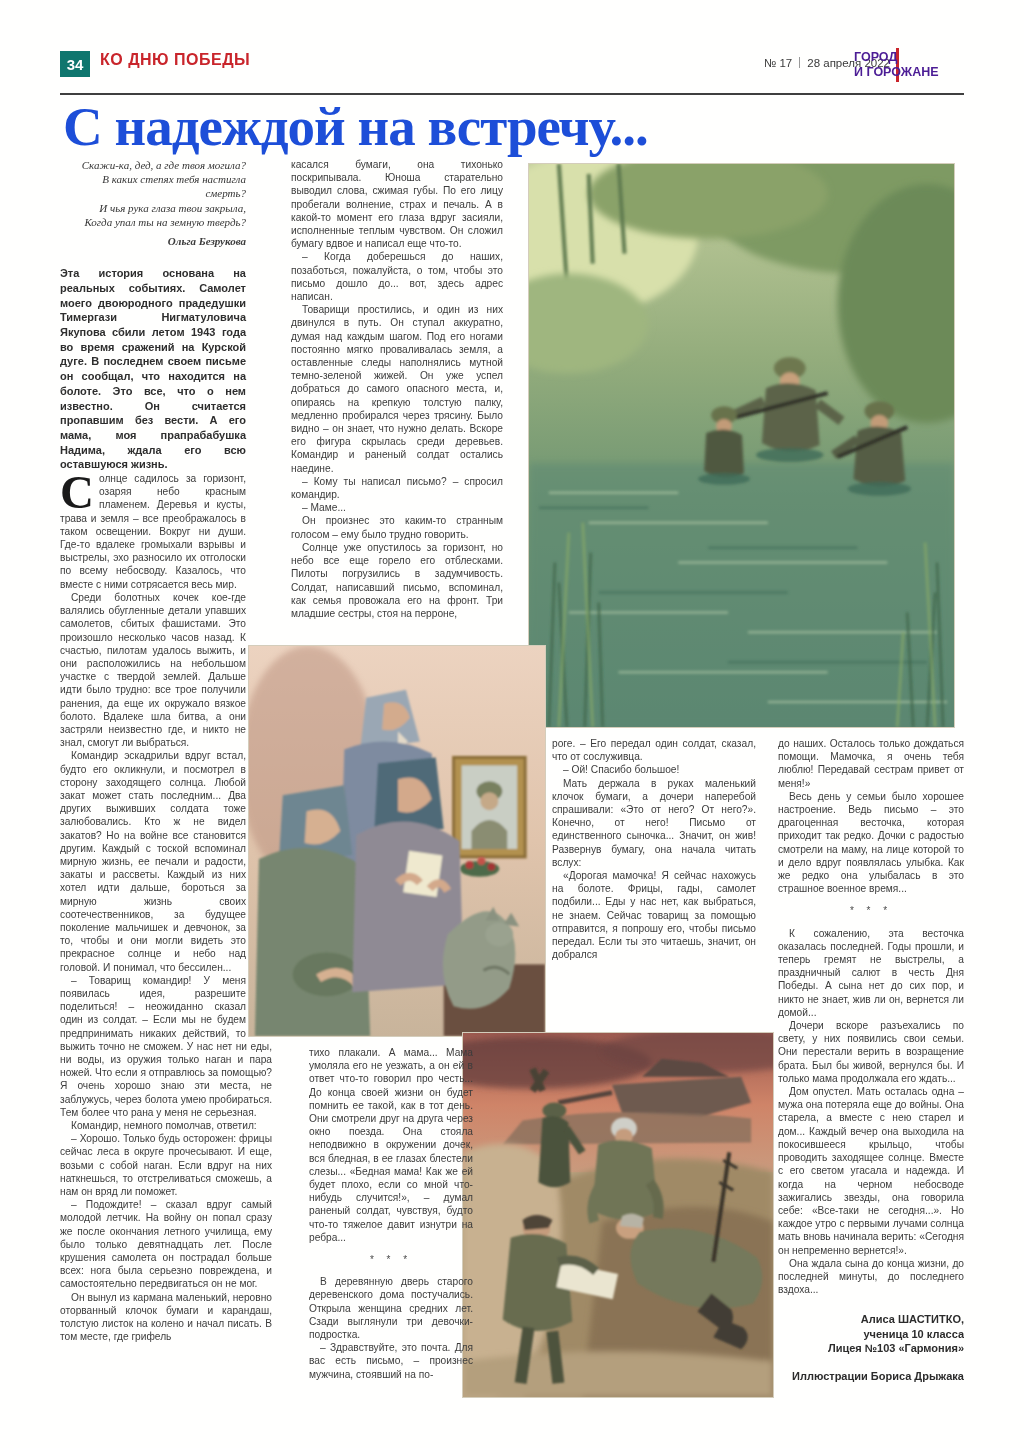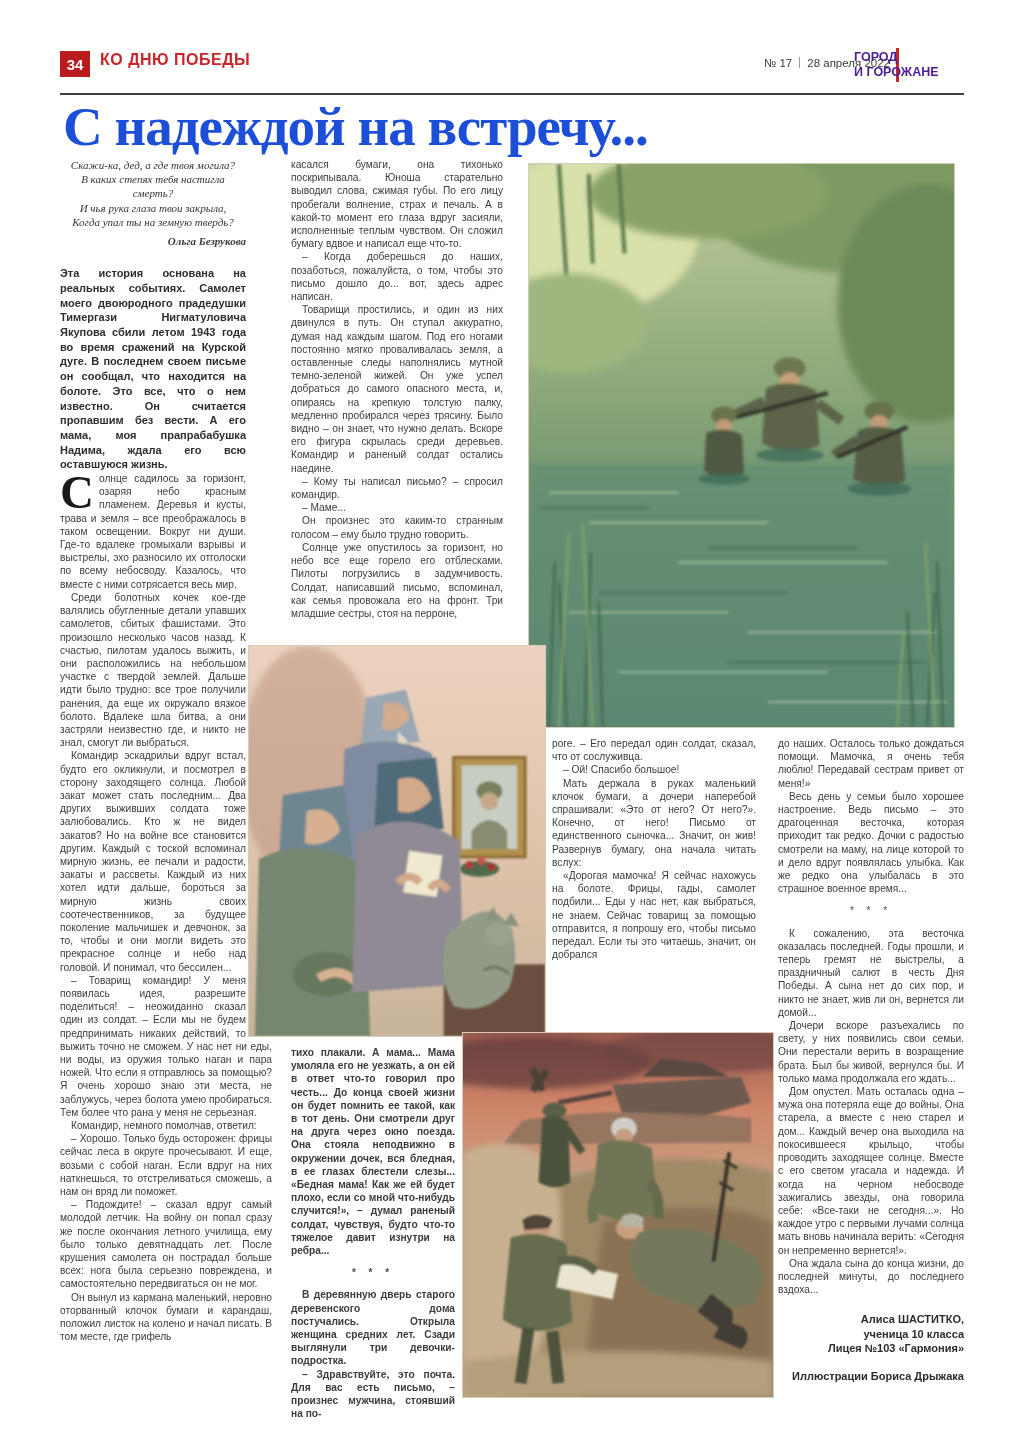--- a/index.html
+++ b/index.html
@@ -1,36 +1,36 @@
 <!DOCTYPE html>
 <html lang="ru"><head>
 <meta charset="utf-8">
 <style>
   html,body{margin:0;padding:0;background:#ffffff;}
   .page{position:relative;width:1024px;height:1448px;background:#fffffe;overflow:hidden;
         font-family:"Liberation Sans",sans-serif;color:#3c3c3c;}
   
-  .pagenum{position:absolute;left:60px;top:51px;width:30px;height:26px;background:#b91c1c;
+  .pagenum{position:absolute;left:60px;top:51px;width:30px;height:26px;background:#0f766e;
            color:#fff;font-weight:bold;font-size:15px;display:flex;align-items:center;justify-content:center;}
   .section{position:absolute;left:100px;top:51px;font-size:16px;font-weight:bold;color:#c9252b;letter-spacing:.5px;}
   .issue{position:absolute;right:134px;top:57px;font-size:11.5px;color:#3a3a3a;white-space:nowrap;}
   .issue b{font-weight:normal;}
   .issue .bar{display:inline-block;width:1px;height:11px;background:#9a9a9a;margin:0 7px;vertical-align:-1px;}
   .brandbar{position:absolute;left:896px;top:48px;width:3px;height:34px;background:#c9252b;}
   .brand{position:absolute;left:854px;top:50px;font-size:12.5px;line-height:15px;font-weight:bold;color:#4c1d95;}
   .hrule{position:absolute;left:60px;top:93px;width:904px;height:2px;background:#3f3f3f;}
   
   .title{position:absolute;left:63px;top:95px;width:920px;font-family:"Liberation Serif",serif;
          font-weight:bold;font-size:55px;letter-spacing:-1px;color:#1d4ed8;}
   
   .col{position:absolute;font-size:10.2px;line-height:13.2px;text-align:justify;overflow:hidden;}
   .col p{margin:0;text-indent:11px;}
   .col p.noind{text-indent:0;}
   .epigraph{font-family:"Liberation Serif",serif;font-style:italic;font-size:11px;line-height:14.2px;
-            color:#343434;text-align:center;margin-bottom:6px;}
+            color:#343434;text-align:right;margin-bottom:6px;}
   .epigraph div{text-indent:0;}
   .ep-author{text-align:right;font-weight:bold;font-style:italic;font-family:"Liberation Serif",serif;
              font-size:11px;margin:2px 0 18px 0;}
   .lead{font-weight:bold;font-size:11px;line-height:14.7px;color:#2e2e2e;margin-bottom:14px;}
   .dropcap{float:left;font-family:"Liberation Serif",serif;font-weight:bold;font-size:47px;
            line-height:37px;padding:2px 5px 0 0;color:#1a1a1a;}
   .sep{text-align:center;text-indent:0;letter-spacing:5px;font-size:10px;color:#4a4a4a;margin:9px 0;}
   .byline{margin-top:16px;text-align:right;font-weight:bold;font-size:11px;line-height:14.5px;color:#2c2c2c;}
   .credit{margin-top:14px;text-align:right;font-weight:bold;font-size:11px;color:#2c2c2c;}
   .float-r{float:right;}
@@ -279,34 +279,34 @@
     </div>
     <div class="ep-author">Ольга Безрукова</div>
     <p class="lead noind">Эта история основана на реальных событиях. Самолет моего двоюродного прадедушки Тимергази Нигматуловича Якупова сбили летом 1943 года во время сражений на Курской дуге. В последнем своем письме он сообщал, что находится на болоте. Это все, что о нем известно. Он считается пропавшим без вести. А его мама, моя прапрабабушка Надима, ждала его всю оставшуюся жизнь.</p>
     <p class="noind"><span class="dropcap">С</span><span>олнце садилось за горизонт, озаряя небо красным пламенем. Деревья и кусты, трава и земля – все преображалось в таком освещении. Вокруг ни души. Где-то вдалеке громыхали взрывы и выстрелы, эхо разносило их отголоски по всему небосводу. Казалось, что вместе с ними сотрясается весь мир.</span></p>
     <p>Среди болотных кочек кое-где валялись обугленные детали упавших самолетов, сбитых фашистами. Это произошло несколько часов назад. К счастью, пилотам удалось выжить, и они расположились на небольшом участке с твердой землей. Дальше идти было трудно: все трое получили ранения, да еще их окружало вязкое болото. Вдалеке шла битва, а они застряли неизвестно где, и никто не знал, смогут ли выбраться.</p>
     <p>Командир эскадрильи вдруг встал, будто его окликнули, и посмотрел в сторону заходящего солнца. Любой закат может стать последним... Два других выживших солдата тоже залюбовались. Кто ж не видел закатов? Но на войне все становится другим. Каждый с тоской вспоминал мирную жизнь, ее печали и радости, закаты и рассветы. Каждый из них хотел идти дальше, бороться за мирную жизнь своих соотечественников, за будущее поколение мальчишек и девчонок, за то, чтобы и они могли видеть это прекрасное солнце и небо над головой. И понимал, что бессилен...</p>
     <p>– Товарищ командир! У меня появилась идея, разрешите поделиться! – неожиданно сказал один из солдат. – Если мы не будем предпринимать никаких действий, то выжить точно не сможем. У нас нет ни еды, ни воды, из оружия только наган и пара ножей. Что если я отправлюсь за помощью? Я очень хорошо знаю эти места, не заблужусь, через болота умею пробираться. Тем более что рана у меня не серьезная.</p>
     <p>Командир, немного помолчав, ответил:</p>
     <p>– Хорошо. Только будь осторожен: фрицы сейчас леса в округе прочесывают. И еще, возьми с собой наган. Если вдруг на них наткнешься, то отстреливаться сможешь, а нам он вряд ли поможет.</p>
     <p>– Подождите! – сказал вдруг самый молодой летчик. На войну он попал сразу же после окончания летного училища, ему было только девятнадцать лет. После крушения самолета он пострадал больше всех: нога была серьезно повреждена, и самостоятельно передвигаться он не мог.</p>
-    <p>Он вынул из кармана маленький, неровно оторванный клочок бумаги и карандаш, положил листок на колено и начал писать. В том месте, где грифель</p>
+    <p>Он вынул из кармана маленький, неровно оторванный клочок бумаги и карандаш, толстую листок на колено и начал писать. В том месте, где грифель</p>
   </div>
 
   <div class="col" style="left:291px;top:158px;width:212px;height:484px;">
     <p class="noind">касался бумаги, она тихонько поскрипывала. Юноша старательно выводил слова, сжимая губы. По его лицу пробегали волнение, страх и печаль. А в какой-то момент его глаза вдруг засияли, исполненные теплым чувством. Он сложил бумагу вдвое и написал еще что-то.</p>
     <p>– Когда доберешься до наших, позаботься, пожалуйста, о том, чтобы это письмо дошло до... вот, здесь адрес написан.</p>
     <p>Товарищи простились, и один из них двинулся в путь. Он ступал аккуратно, думая над каждым шагом. Под его ногами постоянно мягко проваливалась земля, а оставленные следы наполнялись мутной темно-зеленой жижей. Он уже успел добраться до самого опасного места, и, опираясь на крепкую толстую палку, медленно пробирался через трясину. Было видно – он знает, что нужно делать. Вскоре его фигура скрылась среди деревьев. Командир и раненый солдат остались наедине.</p>
     <p>– Кому ты написал письмо? – спросил командир.</p>
     <p>– Маме...</p>
     <p>Он произнес это каким-то странным голосом – ему было трудно говорить.</p>
     <p>Солнце уже опустилось за горизонт, но небо все еще горело его отблесками. Пилоты погрузились в задумчивость. Солдат, написавший письмо, вспоминал, как семья провожала его на фронт. Три младшие сестры, стоя на перроне,</p>
   </div>
 
-  <div class="col" style="left:291px;top:1046px;width:164px;height:374px;font-weight:bold;">
+  <div class="col" style="left:309px;top:1046px;width:164px;height:374px;">
     <p class="noind">тихо плакали. А мама... Мама умоляла его не уезжать, а он ей в ответ что-то говорил про честь... До конца своей жизни он будет помнить ее такой, как в тот день. Они смотрели друг на друга через окно поезда. Она стояла неподвижно в окружении дочек, вся бледная, в ее глазах блестели слезы... «Бедная мама! Как же ей будет плохо, если со мной что-нибудь случится!», – думал раненый солдат, чувствуя, будто что-то тяжелое давит изнутри на ребра...</p>
     <div class="sep">* * *</div>
     <p>В деревянную дверь старого деревенского дома постучались. Открыла женщина средних лет. Сзади выглянули три девочки-подростка.</p>
     <p>– Здравствуйте, это почта. Для вас есть письмо, – произнес мужчина, стоявший на по-</p>
   </div>
 
   <div class="col" style="left:552px;top:737px;width:204px;height:262px;">
     <p class="noind">роге. – Его передал один солдат, сказал, что от сослуживца.</p>
     <p>– Ой! Спасибо большое!</p>
     <p>Мать держала в руках маленький клочок бумаги, а дочери наперебой спрашивали: «Это от него? От него?». Конечно, от него! Письмо от единственного сыночка... Значит, он жив! Развернув бумагу, она начала читать вслух:</p>

